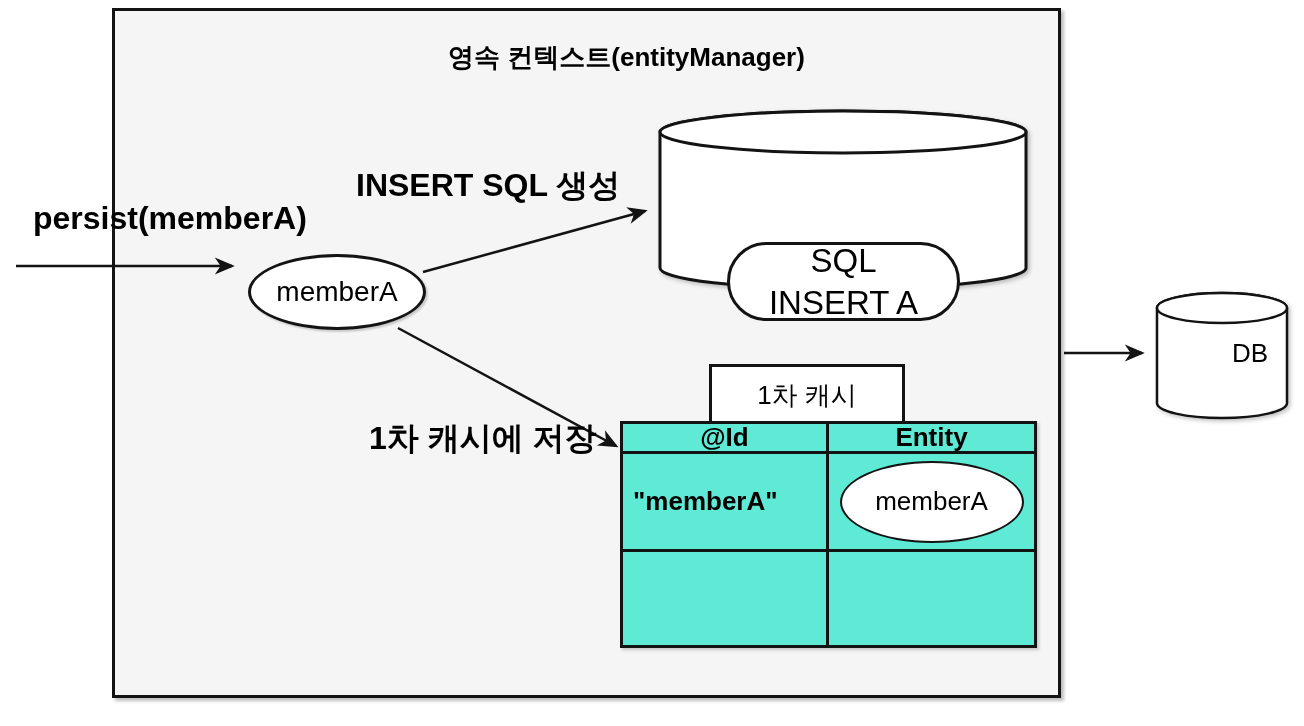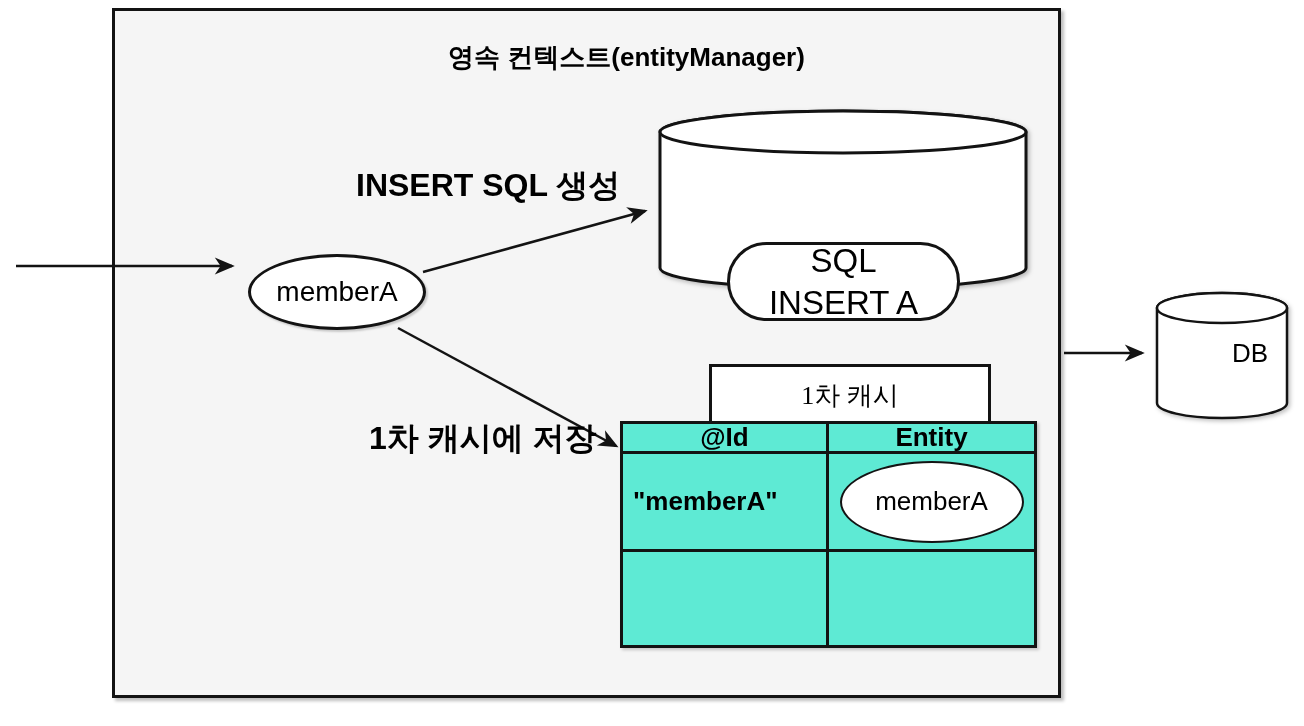--- a/index.html
+++ b/index.html
@@ -108,31 +108,30 @@
     justify-content: center;
     font-size: 33px;
     line-height: 1.25;
     z-index: 3;
   }
   
   .cache-title-box {
     position: absolute;
     left: 709px;
     top: 364px;
-    width: 282px;
+    width: 196px;
     height: 62px;
     background: #ffffff;
     border: 3px solid #131313;
     box-sizing: border-box;
     display: flex;
     align-items: center;
     justify-content: center;
     font-size: 26px;
     z-index: 3;
-    font-family: Liberation Serif, serif;
   }
   .cache-table {
     position: absolute;
     left: 620px;
     top: 421px;
     width: 417px;
     height: 227px;
     background: #5eead4;
     border: 3px solid #131313;
     box-sizing: border-box;
@@ -196,20 +195,21 @@
       <path class="cyl" style="stroke-width:2.5" d="M1157,308 A65,15 0 0 1 1287,308 L1287,403 A65,15 0 0 1 1157,403 Z"></path>
       <ellipse class="cyl" style="stroke-width:2.5" cx="1222" cy="308" rx="65" ry="15"></ellipse>
     </g>
 
     <line class="arrow-line" x1="16" y1="266" x2="232" y2="266" marker-end="url(#arrowhead)"></line>
     <line class="arrow-line" x1="423" y1="272" x2="645" y2="211" marker-end="url(#arrowhead)"></line>
     <line class="arrow-line" x1="398" y1="328" x2="616" y2="446" marker-end="url(#arrowhead)"></line>
     <line class="arrow-line" x1="1064" y1="353" x2="1142" y2="353" marker-end="url(#arrowhead)"></line>
   </svg>
 
+  <div class="lbl lbl-persist">persist(memberA)</div>
   <div class="lbl lbl-insert">INSERT SQL 생성</div>
   <div class="lbl lbl-cache">1차 캐시에 저장</div>
 
   <div class="member-ellipse">
     <span>memberA</span>
   </div>
 
   <div class="sql-pill">
     <span>SQL</span>
     <span>INSERT A</span>

